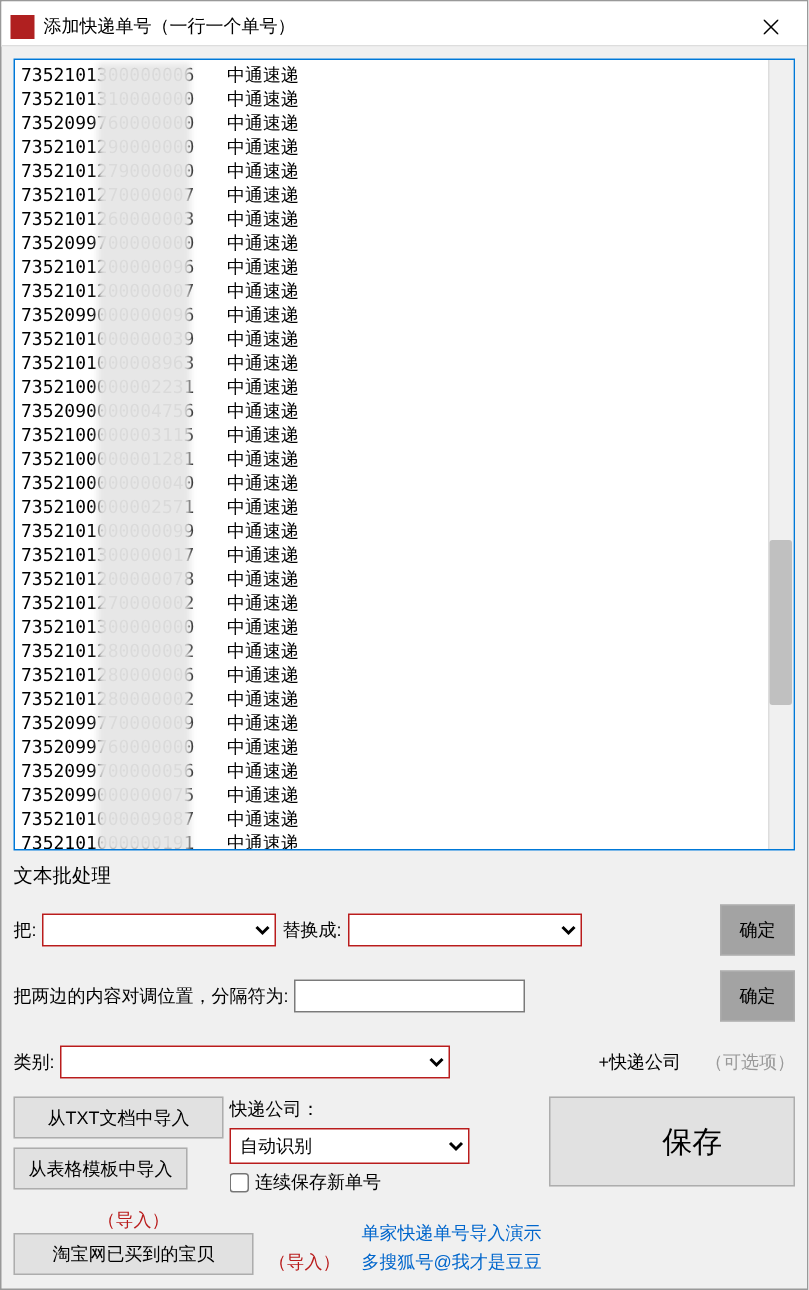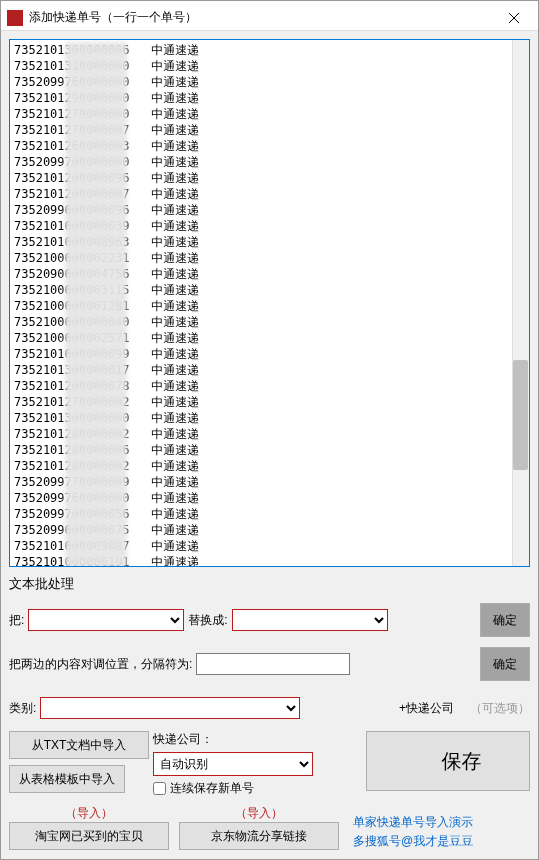--- a/index.html
+++ b/index.html
@@ -133,21 +133,20 @@
       <button class="save-btn">保存</button>
     </div>
 
     <div class="last-row">
       <div class="import-group">
         <span class="import-label">（导入）</span>
         <button class="btn-wide" style="width:160px">淘宝网已买到的宝贝</button>
       </div>
       <div class="import-group">
         <span class="import-label">（导入）</span>
-        <button class="btn-wide" style="width:160px">京东物流分享链接</button>
       </div>
       <div class="links-col">
         <span class="link">单家快递单号导入演示</span>
         <span class="link">多搜狐号@我才是豆豆</span>
       </div>
     </div>
   </div>
 </div>
 
 </body></html>

